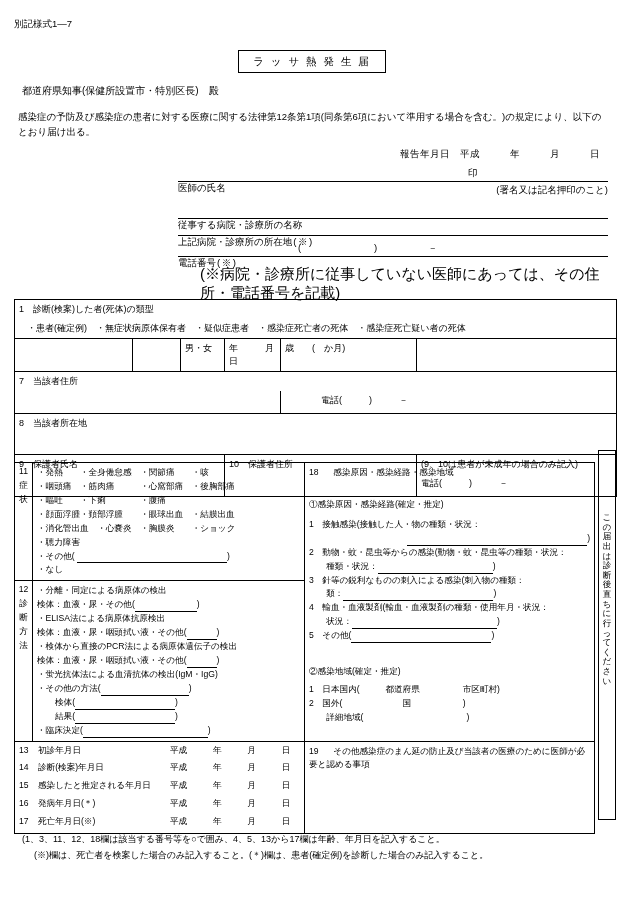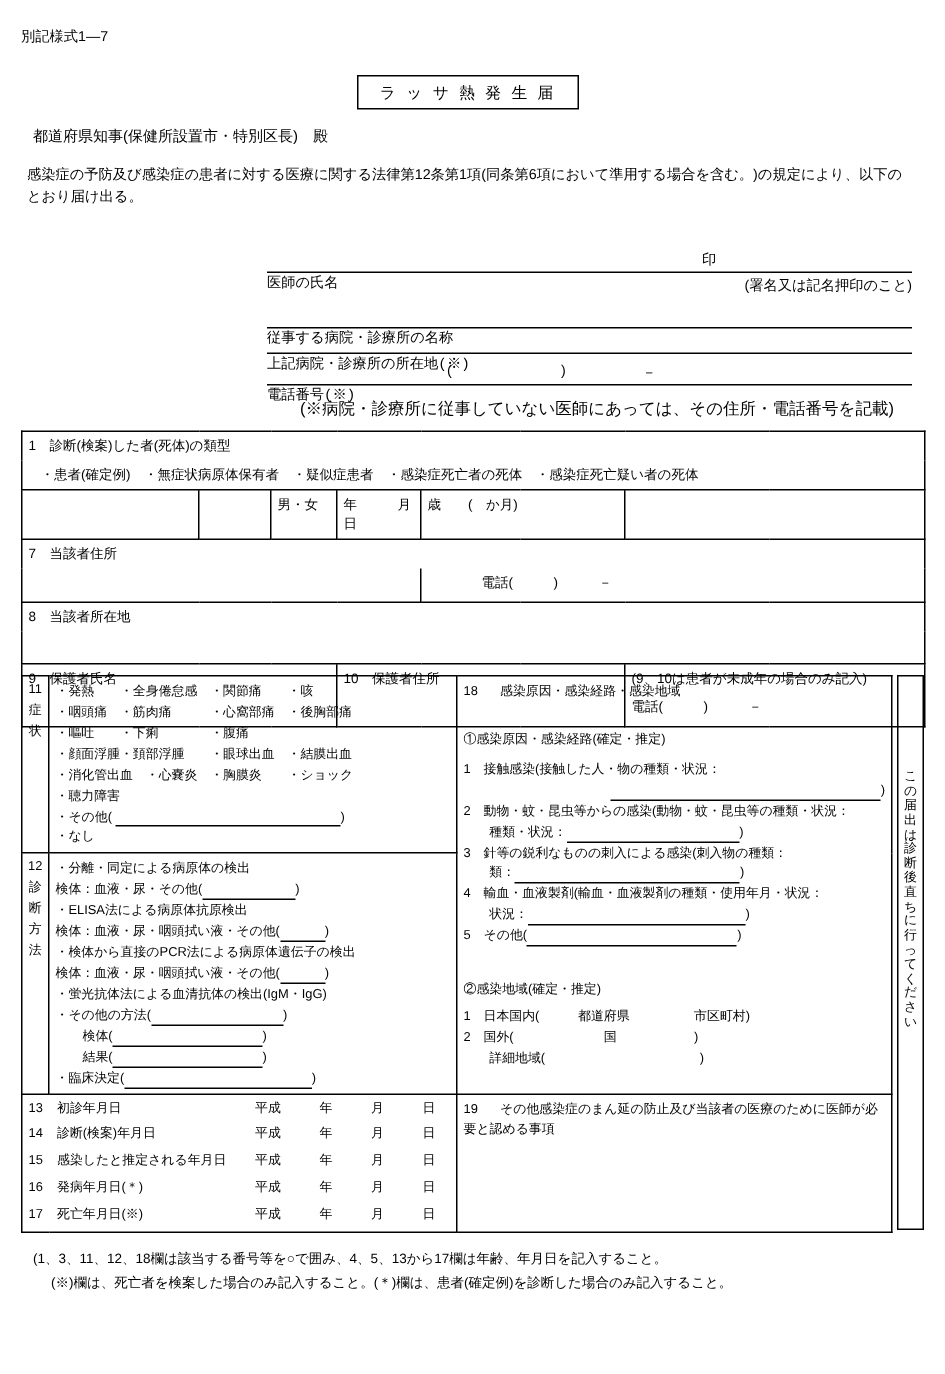--- a/index.html
+++ b/index.html
@@ -90,31 +90,32 @@
     position: absolute;
     top: 1px;
     white-space: nowrap;
   }
   .note-right {
     text-align: right;
     font-size: 9.5px;
     padding-top: 1px;
   }
   .note-center {
-    font-size: 11px;
+    font-size: 15px;
     padding-top: 7px;
     padding-left: 22px;
   }
 
   
   .tbl {
     position: absolute;
     border-collapse: collapse;
     font-size: 9px;
     table-layout: fixed;
+    margin-top: 12px;
   }
   .tbl td {
     border: 1px solid #000;
     padding: 3px 4px;
     vertical-align: top;
     line-height: 1.45;
   }
   .t1 {
     top: 287px;
     left: 14px;
@@ -185,20 +186,21 @@
 <div class="page">
 
   <div class="form-no">別記様式1―7</div>
 
   <div class="title-box">ラ ッ サ 熱 発 生 届</div>
 
   <div class="addressee">都道府県知事(保健所設置市・特別区長)　殿</div>
 
   <div class="lead">感染症の予防及び感染症の患者に対する医療に関する法律第12条第1項(同条第6項において準用する場合を含む。)の規定により、以下のとおり届け出る。</div>
 
+  <div class="report-date">報告年月日　平成　　　年　　　月　　　日</div>
 
   <div class="sign-block">
     <div class="sign-row">
       <span class="lbl">医師の氏名</span>
       <span class="inline" style="left:290px;">印</span>
       <span class="rule"></span>
     </div>
     <div class="note-right">(署名又は記名押印のこと)</div>
     <div class="sign-row" style="margin-top:6px;">
       <span class="lbl">従事する病院・診療所の名称</span>

